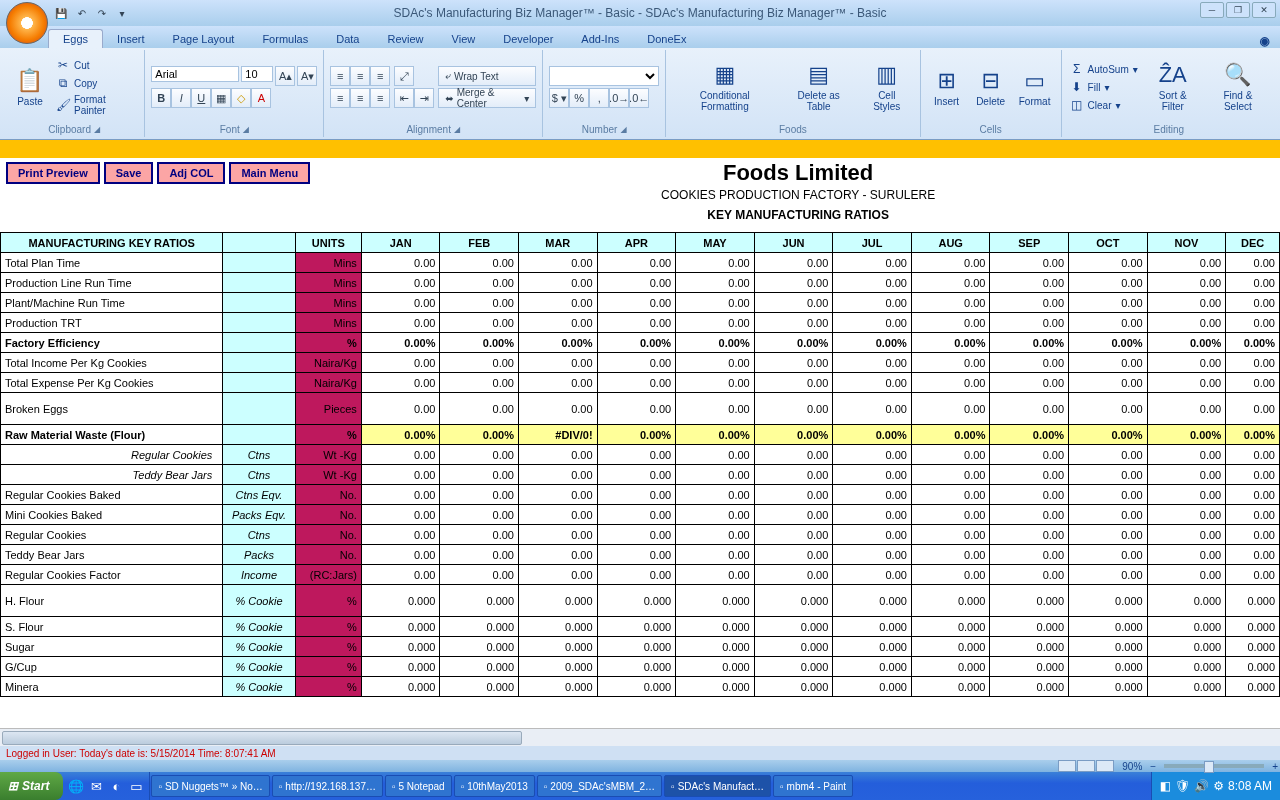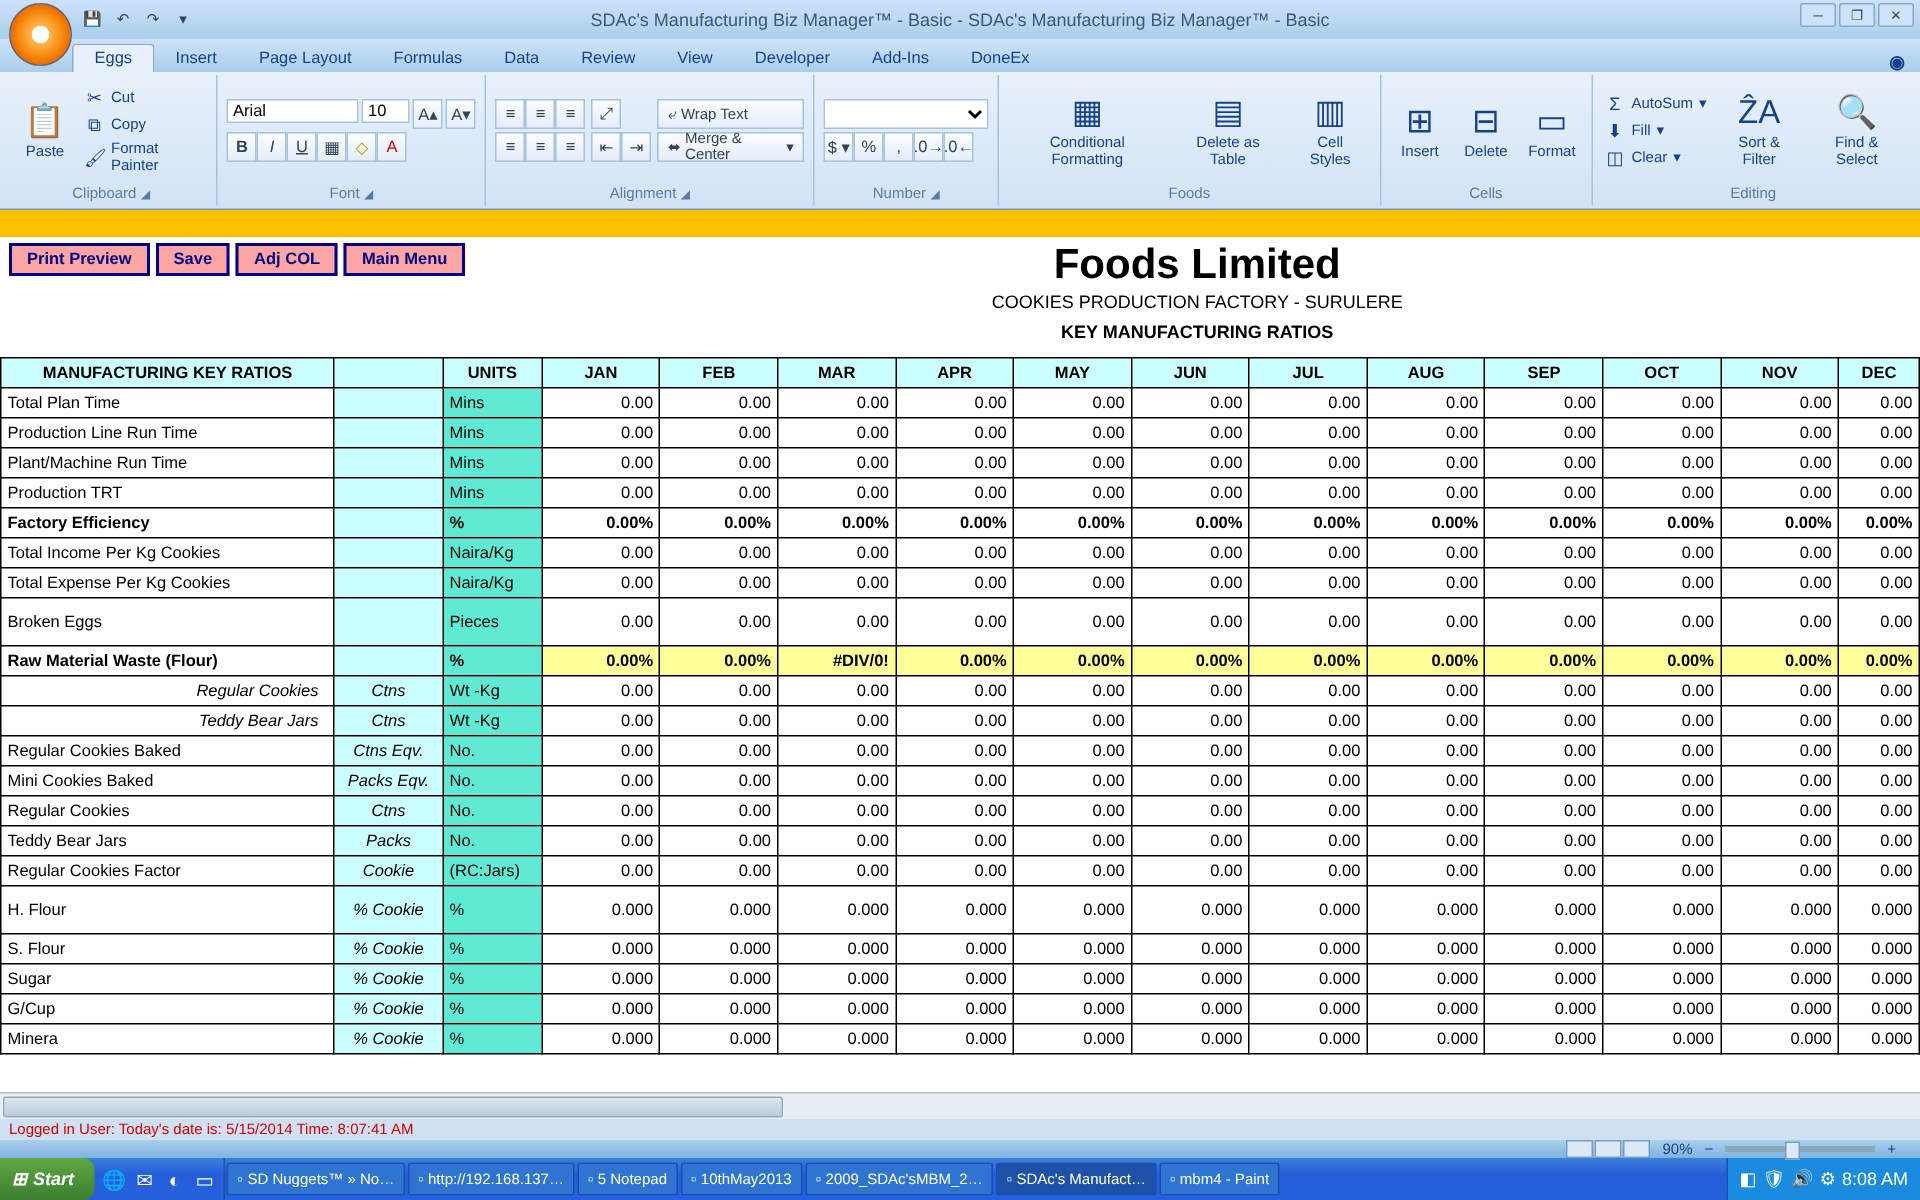--- a/index.html
+++ b/index.html
@@ -32,45 +32,45 @@
 .btn-strip span,.sq{width:20px;height:20px;border:1px solid #a8c3e0;background:linear-gradient(#fcfdff,#e3edf9);display:flex;align-items:center;justify-content:center;font-size:11px;color:#345}
 .align-col{display:flex;flex-direction:column;gap:2px}
 .wide-btn{border:1px solid #a8c3e0;background:linear-gradient(#fcfdff,#e3edf9);padding:2px 6px;display:flex;align-items:center;gap:3px;color:#345;font-size:10px;height:20px}
 .num-sel{width:110px;height:20px;border:1px solid #a8c3e0;background:#fff}
 
 .sheet-area{background:#fff;height:calc(800px - 26px - 22px - 92px - 18px - 14px - 12px - 28px);overflow:hidden;position:relative}
 .yellow-bar{height:18px;background:#ffc000}
 .action-btns{display:flex;gap:4px;padding:4px 6px;float:left}
 .abtn{border:2px solid #000080;background:#fca5a5;padding:3px 10px;font-weight:bold;color:#000080;font-size:11px;cursor:pointer}
 .header-block{text-align:center;padding-top:2px}
-.company{font-size:28px;font-weight:bold;font-family:Arial}
+.company{font-size:22px;font-weight:bold;font-family:Arial}
 .subtitle{font-size:12px;margin-top:2px}
 .key-title{font-size:12px;font-weight:bold;margin-top:6px}
 
 .data-table{width:100%;border-collapse:collapse;margin-top:10px;font-size:11px;table-layout:fixed}
 .data-table th,.data-table td{border:1px solid #000;padding:3px 4px;height:20px;white-space:nowrap;overflow:hidden}
 .data-table th{background:#ccffff;font-weight:bold;text-align:center}
 .th-label{text-align:left;width:215px}
 .th-sub{width:70px}
 .th-units{width:64px}
 .th-month{width:76px}
 .th-dec{width:52px}
 .td-label{text-align:left}
 .td-sub{background:#ccffff;text-align:center;font-style:italic}
-.td-units{background:#5eead4;text-align:left}
+.td-units{background:#be185d;text-align:right}
 .td-val{text-align:right;padding-right:8px}
 .row-yellow td.td-val{background:#ffff99}
 .row-bold td{font-weight:bold}
 .row-indent .td-label{font-style:italic;text-align:right;padding-right:10px}
 .row-big td{height:32px}
 
 .hscroll{height:18px;background:#e9eef5;border-top:1px solid #bbb;position:relative}
 .hscroll .thumb{position:absolute;left:2px;top:2px;width:520px;height:14px;background:linear-gradient(#dce6f2,#bcd);border:1px solid #9ab;border-radius:2px}
 .statusbar1{height:14px;background:#cfe0f3;font-size:10px;color:#c00;padding:0 6px;display:flex;align-items:center}
-.statusbar2{height:12px;background:linear-gradient(#a9ceec,#7fb3e0);display:flex;align-items:center;justify-content:flex-end;padding:0 16px;gap:8px;font-size:10px;color:#15428b}
+.statusbar2{height:12px;background:linear-gradient(#a9ceec,#7fb3e0);display:flex;align-items:center;justify-content:flex-end;padding:0 2px;gap:8px;font-size:10px;color:#15428b}
 .view-btns{display:flex;gap:1px}
 .view-btns span{width:18px;height:12px;border:1px solid #7a9cc4;background:#dce9f7}
 .zoom-track{width:100px;height:4px;background:#8ab;position:relative}
 .zoom-track::before{content:'';position:absolute;left:40%;top:-3px;width:8px;height:10px;background:#dce9f7;border:1px solid #7a9cc4}
 .taskbar{height:28px;background:linear-gradient(#3a80d8,#245edb 40%,#2661dc);display:flex;align-items:center;font-size:10px;color:#fff}
 .start-btn{background:linear-gradient(#5fa845,#3a7e2e);padding:0 14px 0 8px;height:100%;display:flex;align-items:center;gap:4px;font-weight:bold;font-style:italic;border-radius:0 8px 8px 0;font-size:12px}
 .ql{display:flex;gap:2px;padding:0 4px;border-right:1px solid #1a4db3;height:100%;align-items:center}
 .ql span{width:18px;height:18px;display:flex;align-items:center;justify-content:center;font-size:13px}
 .task{background:#2f74d0;border:1px solid #1a4db3;padding:0 6px;height:22px;display:flex;align-items:center;gap:3px;margin:0 1px;min-width:0;overflow:hidden;white-space:nowrap;border-radius:2px}
 .task.active{background:#1d52a8}
@@ -571,21 +571,21 @@
           <td class="td-val">0.00</td>
           <td class="td-val">0.00</td>
           <td class="td-val">0.00</td>
           <td class="td-val">0.00</td>
           <td class="td-val">0.00</td>
           <td class="td-val">0.00</td>
           <td class="td-val">0.00</td>
         </tr>
         <tr class="">
           <td class="td-label">Regular Cookies Factor</td>
-          <td class="td-sub">Cookie</td>
+          <td class="td-sub">Income</td>
           <td class="td-units">(RC:Jars)</td>
           <td class="td-val">0.00</td>
           <td class="td-val">0.00</td>
           <td class="td-val">0.00</td>
           <td class="td-val">0.00</td>
           <td class="td-val">0.00</td>
           <td class="td-val">0.00</td>
           <td class="td-val">0.00</td>
           <td class="td-val">0.00</td>
           <td class="td-val">0.00</td>

